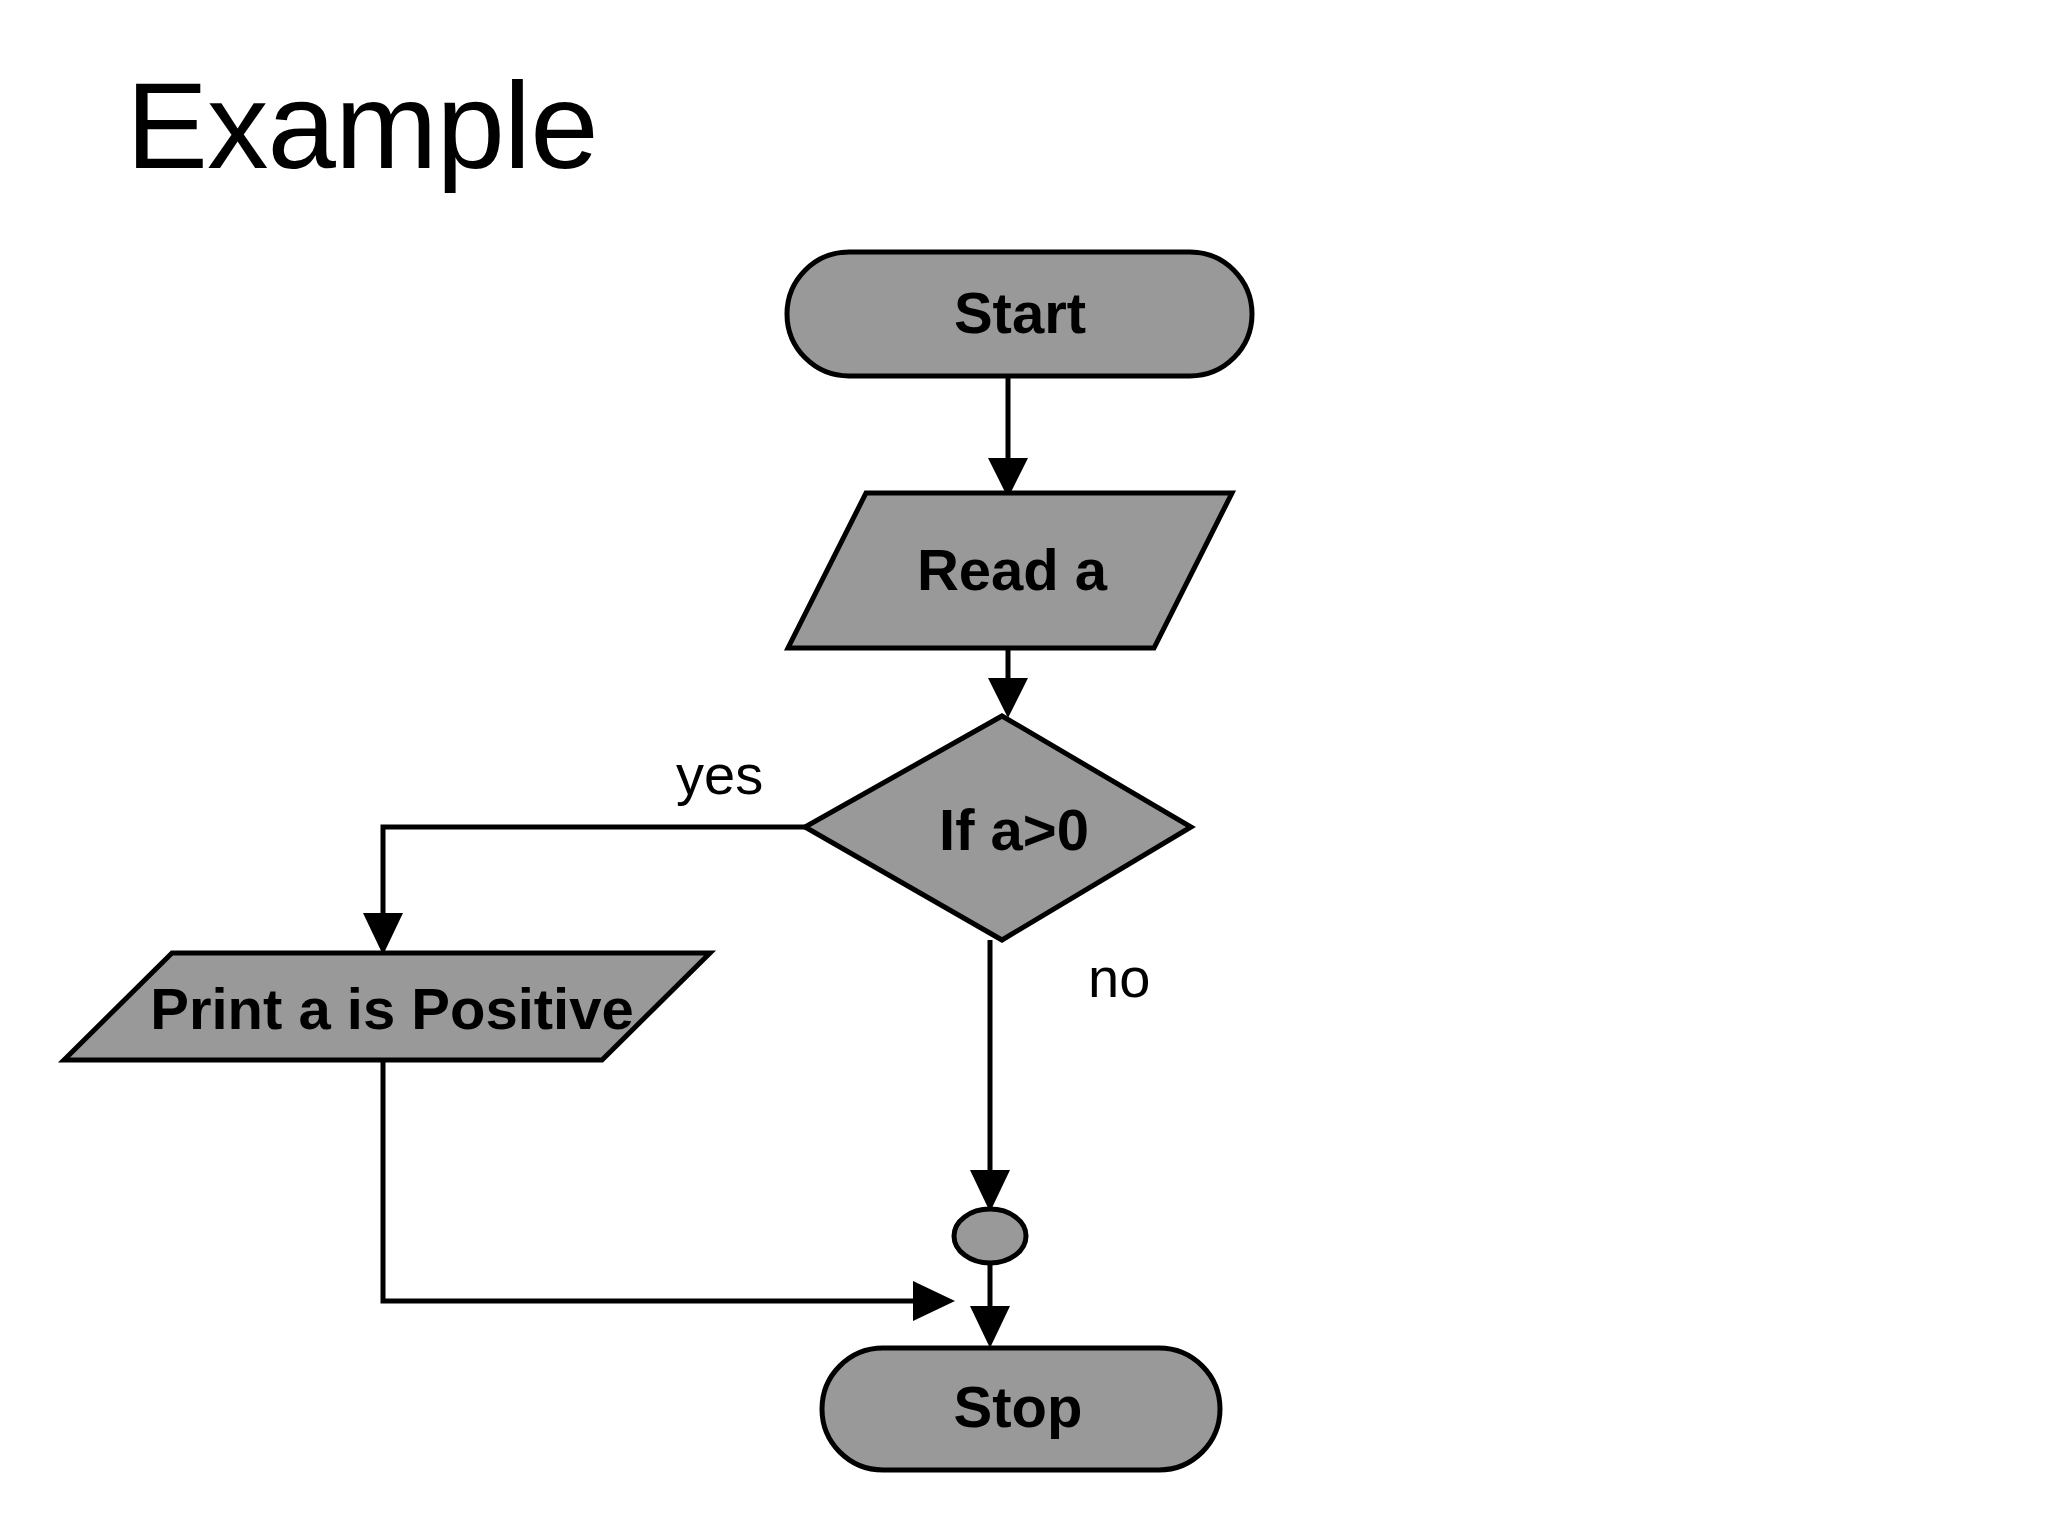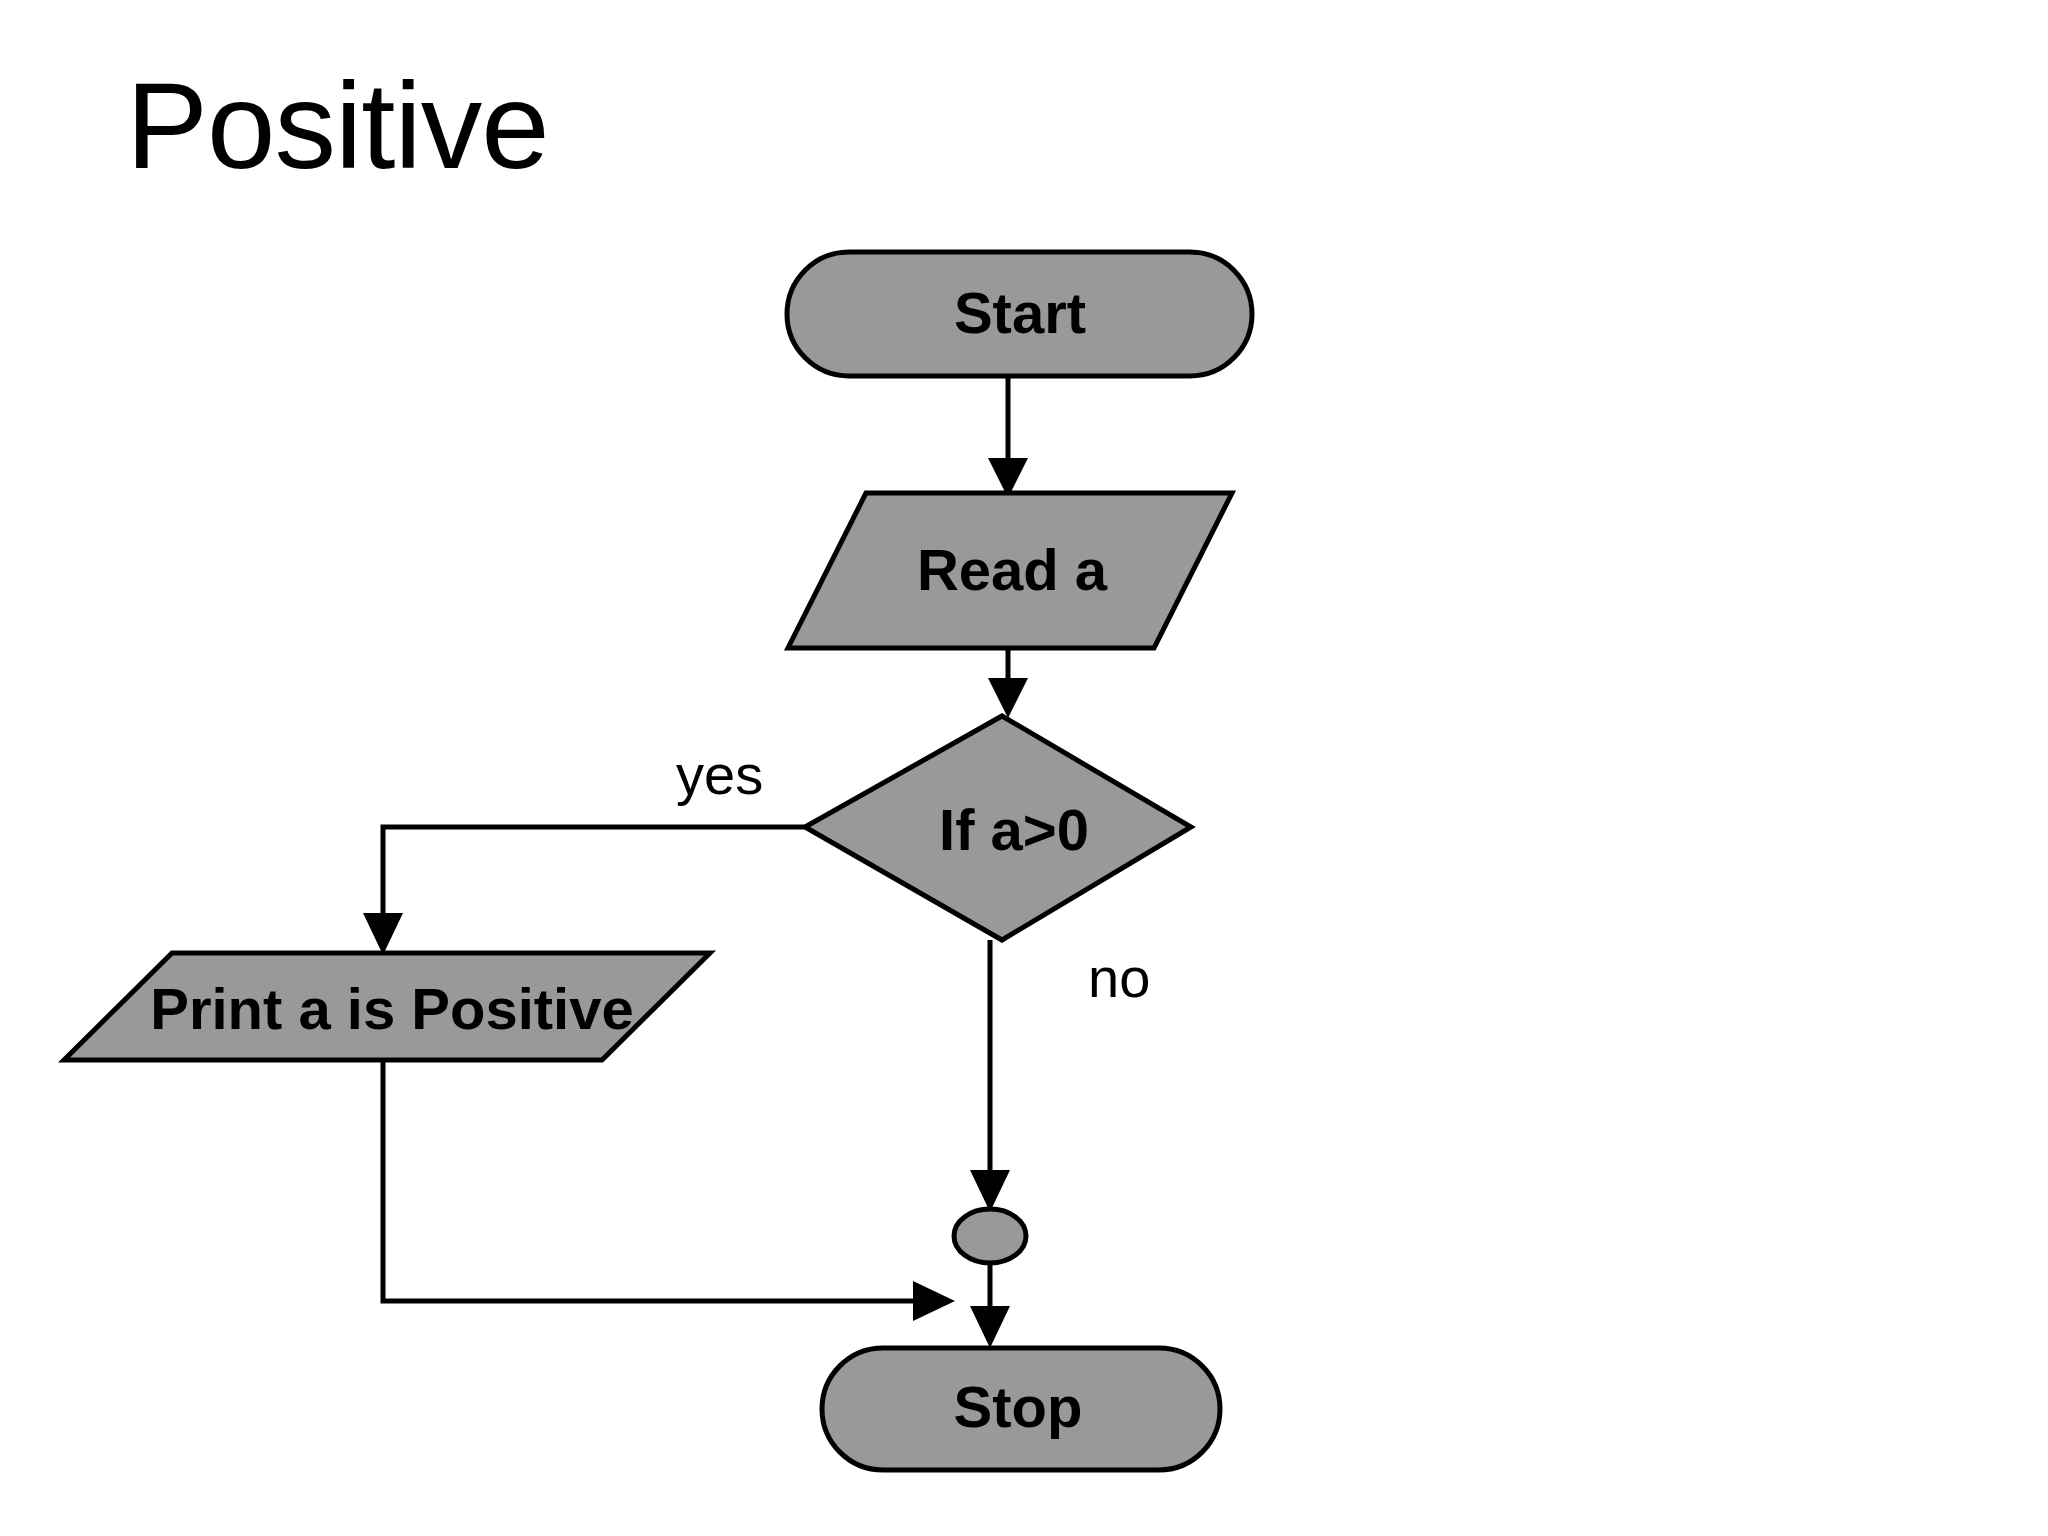--- a/index.html
+++ b/index.html
@@ -72,21 +72,21 @@
   .arrow-head {
     fill: #000000;
     stroke: none;
   }
 </style>
 </head>
 <body>
 
 <div id="slide">
 
-  <div id="slide-title">Positive</div>
+  <div id="slide-title">Example</div>
 
   <svg id="flow-svg" width="2048" height="1536" viewBox="0 0 2048 1536">
 
     <g>
       <line class="connector" x1="1008" y1="375" x2="1008" y2="480"></line>
       <polygon class="arrow-head" points="1008,498 988,458 1028,458"></polygon>
     </g>
 
     <g>
       <line class="connector" x1="1008" y1="648" x2="1008" y2="700"></line>

